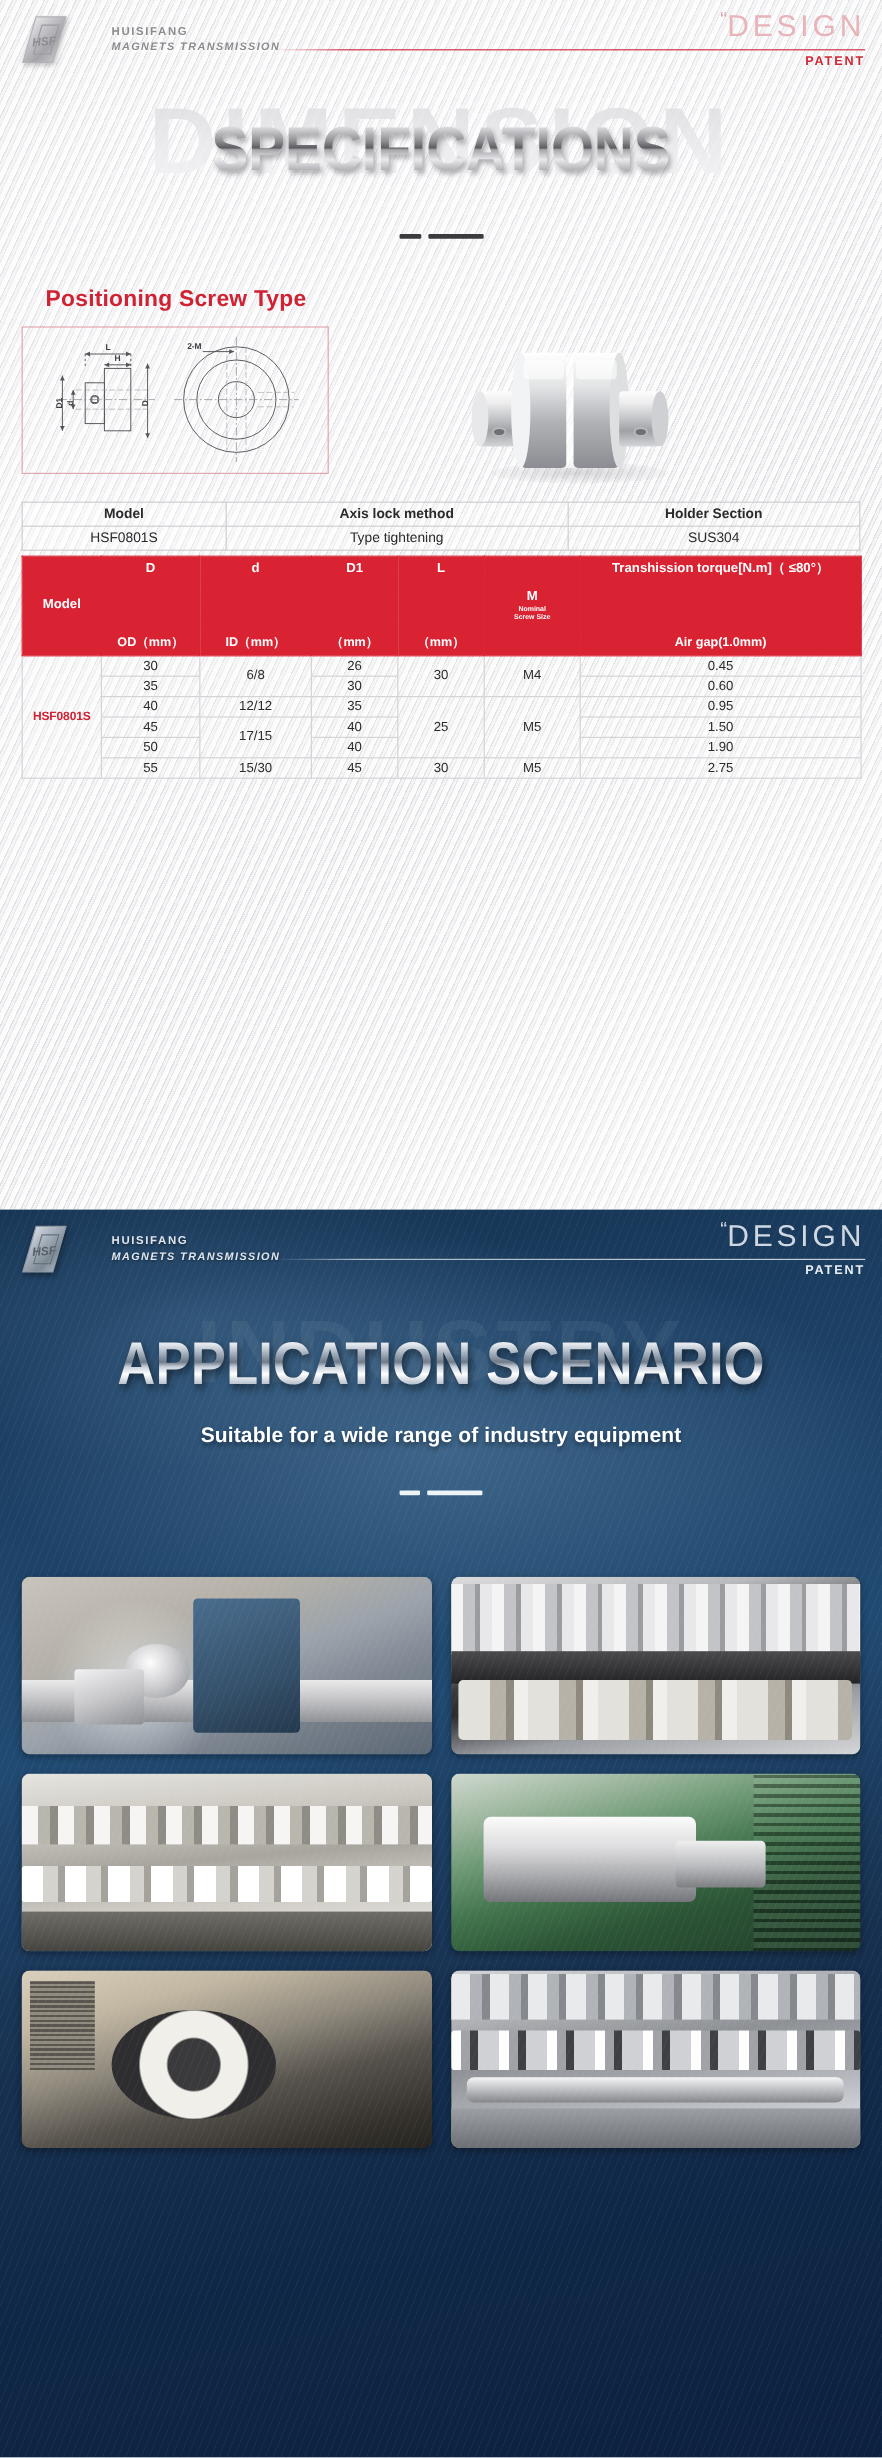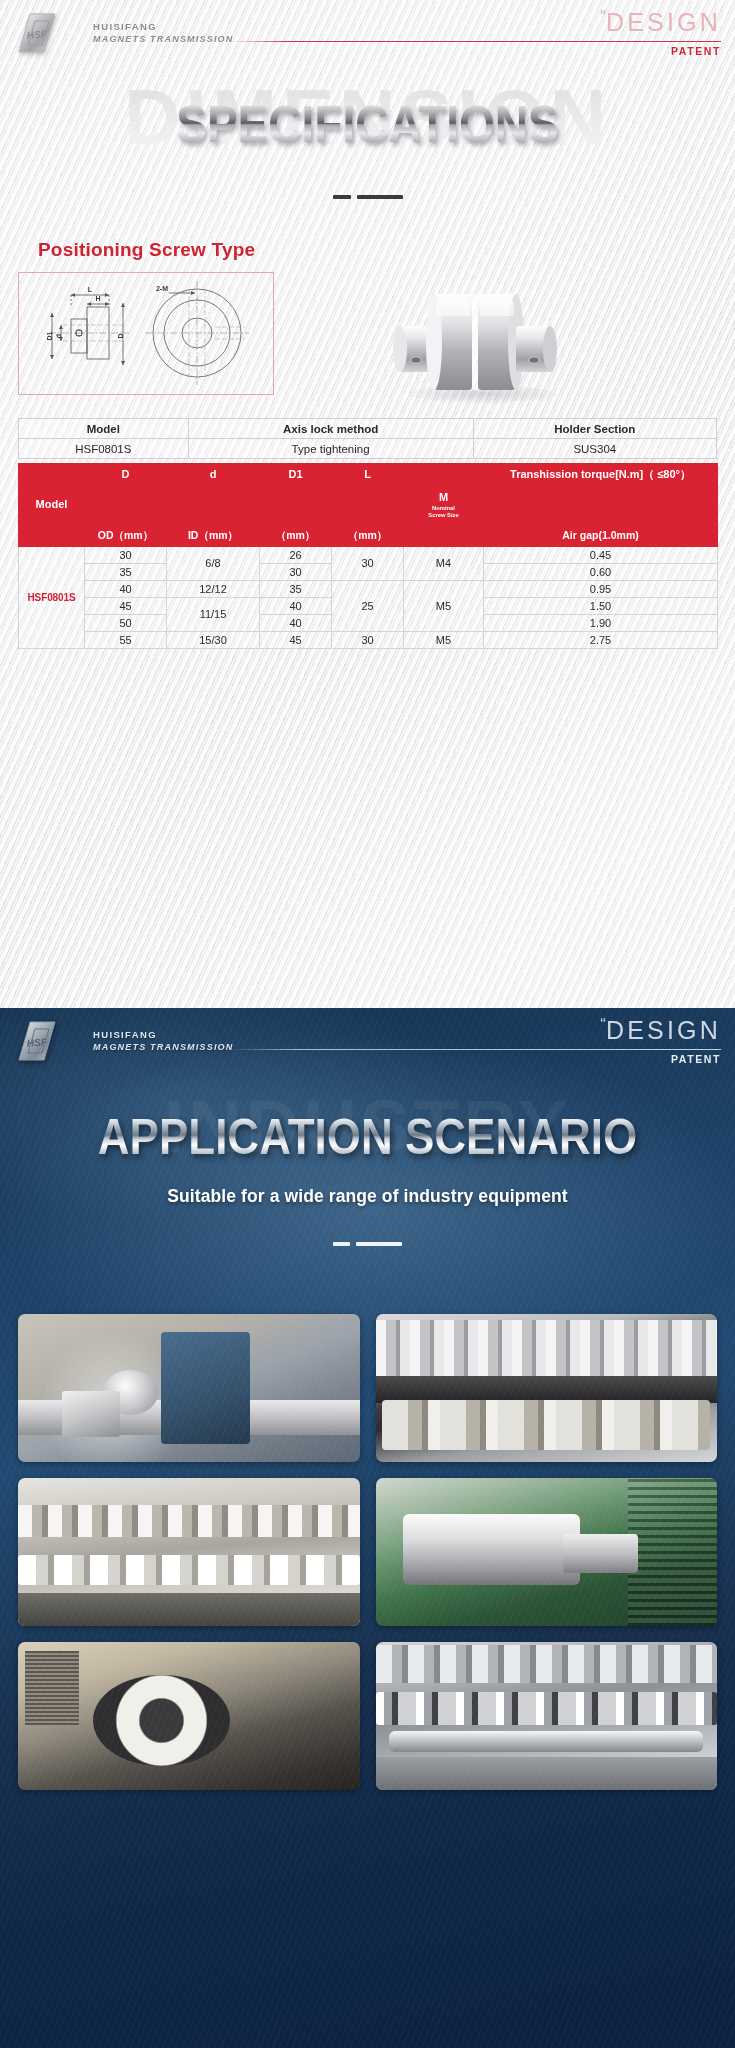--- a/index.html
+++ b/index.html
@@ -495,21 +495,21 @@
         <tr>
           <td>40</td>
           <td>12/12</td>
           <td>35</td>
           <td rowspan="3">25</td>
           <td rowspan="3">M5</td>
           <td>0.95</td>
         </tr>
         <tr>
           <td>45</td>
-          <td rowspan="2">11/15</td>
+          <td rowspan="2">17/15</td>
           <td>40</td>
           <td>1.50</td>
         </tr>
         <tr>
           <td>50</td>
           <td>40</td>
           <td>1.90</td>
         </tr>
         <tr>
           <td>55</td>

